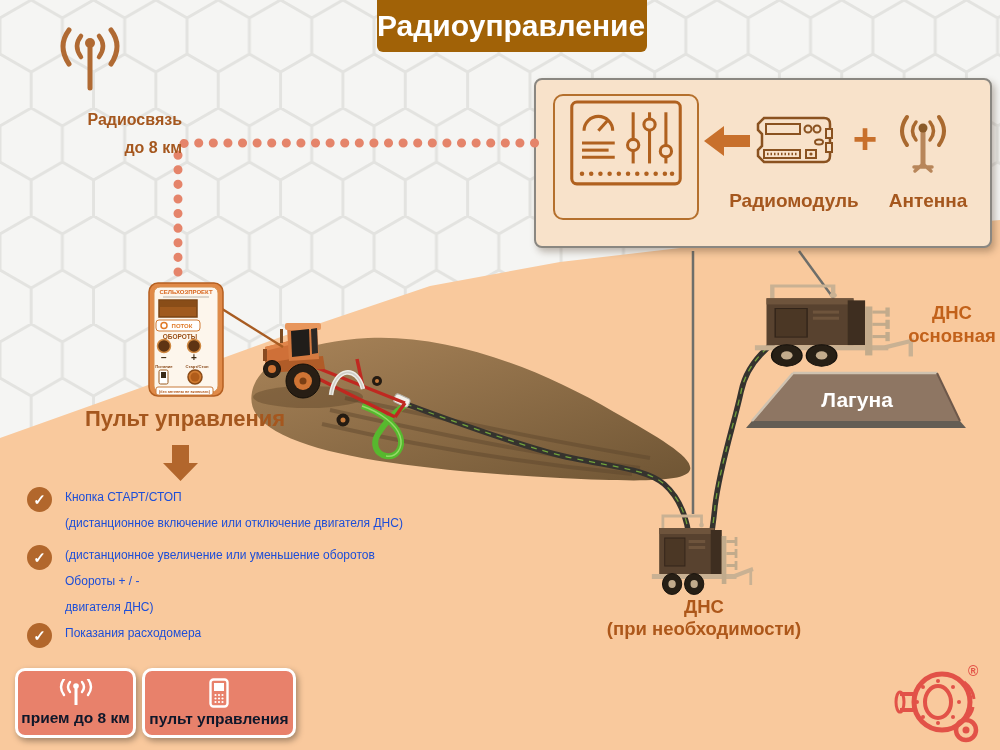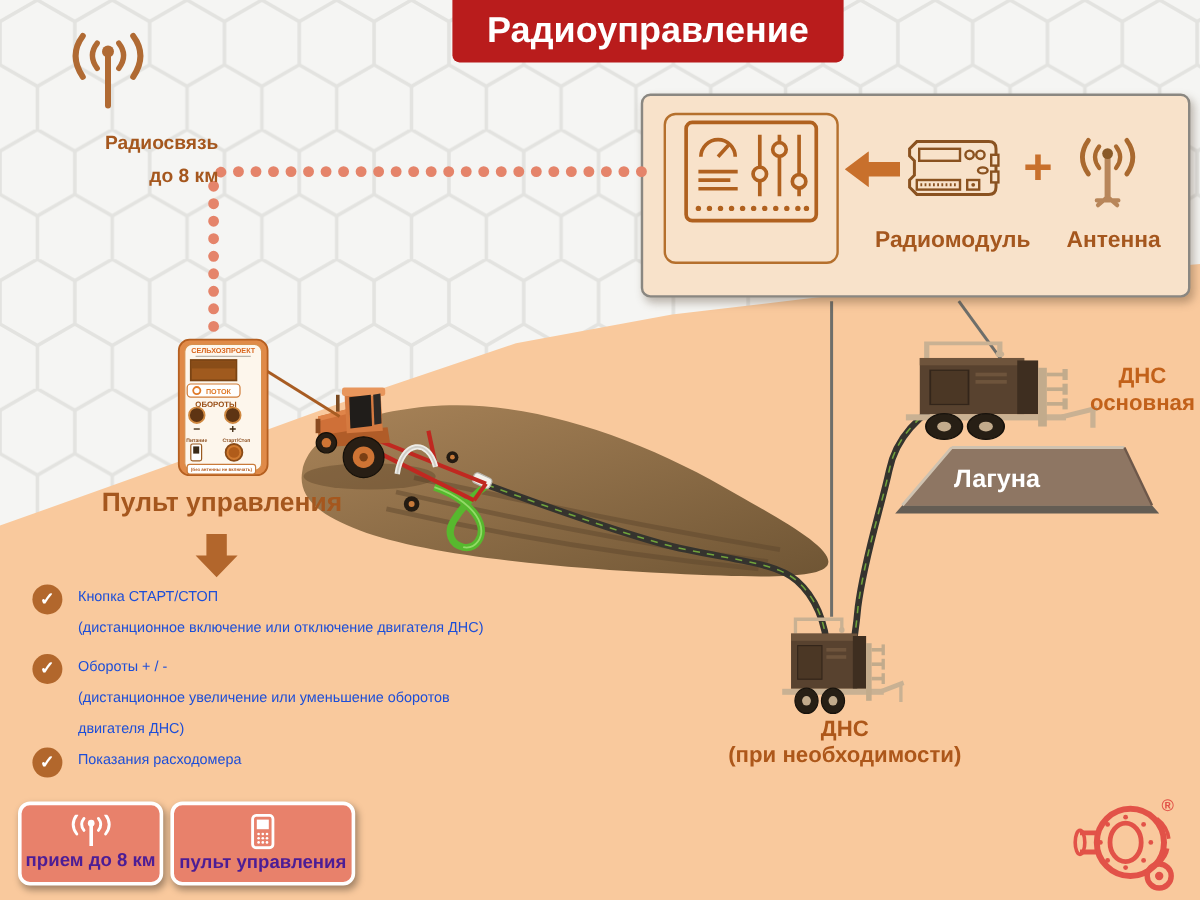--- a/index.html
+++ b/index.html
@@ -2,23 +2,23 @@
 <html><head>
 <meta charset="utf-8">
 <style>
   html,body{margin:0;padding:0;background:#ddd;}
   .canvas{position:relative;width:1000px;height:750px;overflow:hidden;
           font-family:"Liberation Sans",sans-serif;background:#f5f5f3;}
   .abs{position:absolute;}
   svg{display:block;}
   .layer{position:absolute;left:0;top:0;}
   
-  .banner{left:377px;top:0;width:326px;height:52px;background:#b91c1c;
+  .banner{left:377px;top:0;width:270px;height:52px;background:#a16207;
           border-radius:0 0 6px 6px;color:#fff;font-size:30px;font-weight:bold;
-          text-align:center;line-height:52px;z-index:30;}
+          text-align:left;line-height:52px;z-index:30;}
   
   .brown{color:#a5571e;font-weight:bold;}
   .radio-txt{left:12px;top:106px;width:170px;text-align:right;font-size:16px;
              line-height:28px;z-index:30;}
   
   .panel-box{left:534px;top:78px;width:454px;height:166px;background:#f8e2ca;
              border:2px solid #8a8781;border-radius:8px;z-index:10;
              box-shadow:3px 4px 7px rgba(80,60,40,.35);}
   .sub-box{left:17px;top:14px;width:142px;height:122px;border:2px solid #b5702d;
            border-radius:10px;}
@@ -32,27 +32,27 @@
   .chk-item{position:absolute;left:27px;display:flex;z-index:30;}
   .chk-badge{width:25px;height:25px;border-radius:50%;background:#b2672c;color:#fff;
              font-size:15px;font-weight:bold;text-align:center;line-height:25px;
              margin-top:3px;flex:none;}
   .chk-text{margin-left:13px;width:505px;font-size:12px;line-height:26px;
             color:#1d4ed8;font-weight:normal;}
   
   .badge{position:absolute;top:668px;height:64px;background:#e8816b;border:3px solid #fff;
          border-radius:10px;box-shadow:2px 3px 6px rgba(0,0,0,.35);z-index:30;
          display:flex;flex-direction:column;align-items:center;justify-content:center;}
-  .badge .lbl{color:#4c1d95;font-size:15.5px;font-weight:bold;margin-top:2px;white-space:nowrap;}
+  .badge .lbl{color:#0f172a;font-size:15.5px;font-weight:bold;margin-top:2px;white-space:nowrap;}
   
   .dns-main{left:906px;top:301px;width:92px;text-align:center;font-size:18.5px;
             line-height:23px;color:#c2611a;font-weight:bold;z-index:30;}
   .dns-boost{left:606px;top:596px;width:196px;text-align:center;font-size:18.5px;
              line-height:22px;color:#ad571a;font-weight:bold;z-index:30;}
-  .lagoon-lbl{left:795px;top:388px;width:124px;text-align:left;color:#fff;
+  .lagoon-lbl{left:795px;top:388px;width:124px;text-align:center;color:#fff;
               font-size:21px;font-weight:bold;z-index:30;}
   .remote-wrap{left:143px;top:281px;width:84px;height:118px;z-index:30;}
 </style>
 </head>
 <body>
 
 <div class="canvas">
 
   <svg class="layer" width="1000" height="750">
     <defs>
@@ -318,22 +318,22 @@
   <div class="chk-item" style="top:484px">
     <div class="chk-badge">✓</div>
     <div class="chk-text">
       <div>Кнопка СТАРТ/СТОП</div>
       <div>(дистанционное включение или отключение двигателя ДНС)</div>
     </div>
   </div>
   <div class="chk-item" style="top:542px">
     <div class="chk-badge">✓</div>
     <div class="chk-text">
+      <div>(дистанционное увеличение или уменьшение оборотов</div>
       <div>Обороты + / -</div>
-      <div>(дистанционное увеличение или уменьшение оборотов</div>
       <div>двигателя ДНС)</div>
     </div>
   </div>
   <div class="chk-item" style="top:620px">
     <div class="chk-badge">✓</div>
     <div class="chk-text">
       <div>Показания расходомера</div>
     </div>
   </div>
 

